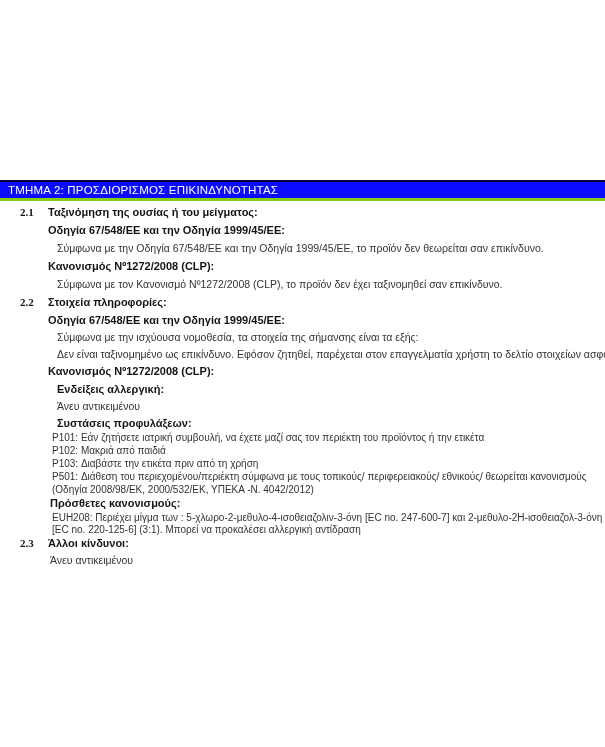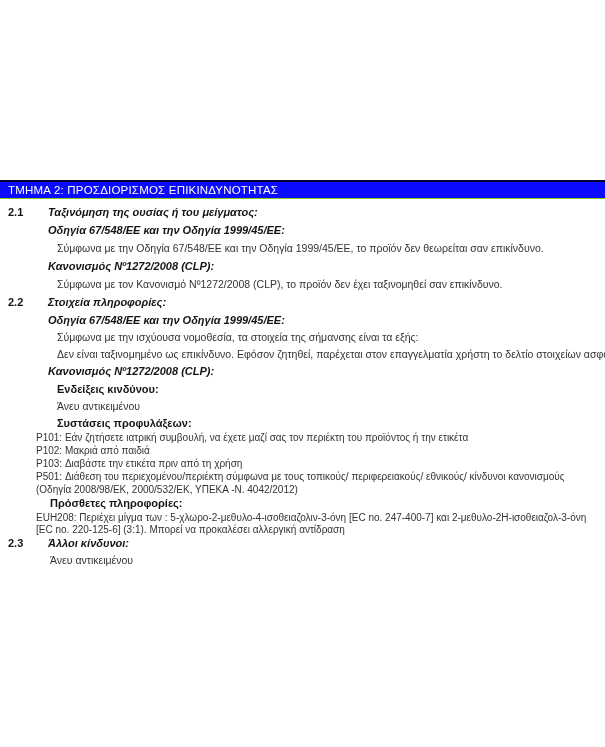--- a/index.html
+++ b/index.html
@@ -9,21 +9,21 @@
     background:#ffffff;
     font-family:"Liberation Sans","DejaVu Sans",sans-serif;
     overflow:hidden;
   }
   .section-bar{
     position:absolute;
     left:0;top:180px;
     width:605px;height:16px;
     background:#0b0bff;
     border-top:2px solid #000030;
-    border-bottom:1px solid #84cc16;
+    border-bottom:3px solid #84cc16;
     display:flex;align-items:center;
   }
   .section-bar .bar-title{
     color:#ffffff;
     font-size:11.5px;
     padding-left:8px;
     white-space:nowrap;
     letter-spacing:0.2px;
   }
   .line{
@@ -31,25 +31,25 @@
     left:0;width:605px;
     white-space:nowrap;
     color:#333333;
     font-size:10.5px;
     line-height:13px;
   }
   .line span{position:absolute;white-space:nowrap;}
   .b{font-weight:bold;color:#141414;}
   .fs11{font-size:11px;}
   .fs10{font-size:10px;}
-  .num{left:8px;}
-  .lvl1{left:48px;font-style:italic;}
+  .num{left:20px;font-family:Liberation Serif, serif;}
+  .lvl1{left:48px;}
   .lvl2{left:57px;}
   .lvl2b{left:50px;}
-  .plist{left:36px;}
+  .plist{left:52px;}
 </style>
 </head>
 <body>
 
 <div class="page">
 
   <div class="section-bar">
     <span class="bar-title">ΤΜΗΜΑ 2: ΠΡΟΣΔΙΟΡΙΣΜΟΣ ΕΠΙΚΙΝΔΥΝΟΤΗΤΑΣ</span>
   </div>
 
@@ -80,48 +80,48 @@
   <div class="line" style="top:331px;">
     <span class="lvl2">Σύμφωνα με την ισχύουσα νομοθεσία, τα στοιχεία της σήμανσης είναι τα εξής:</span>
   </div>
   <div class="line" style="top:348px;">
     <span class="lvl2">Δεν είναι ταξινομημένο ως επικίνδυνο. Εφόσον ζητηθεί, παρέχεται στον επαγγελματία χρήστη το δελτίο στοιχείων ασφαλείας.</span>
   </div>
   <div class="line fs11" style="top:365px;">
     <span class="b lvl1">Κανονισμός Nº1272/2008 (CLP):</span>
   </div>
   <div class="line fs11" style="top:383px;">
-    <span class="b lvl2">Ενδείξεις κινδύνου:</span>
+    <span class="b lvl2">Ενδείξεις αλλεργική:</span>
   </div>
   <div class="line" style="top:400px;">
     <span class="lvl2">Άνευ αντικειμένου</span>
   </div>
   <div class="line fs11" style="top:417px;">
     <span class="b lvl2">Συστάσεις προφυλάξεων:</span>
   </div>
   <div class="line fs10" style="top:431px;">
     <span class="plist">P101: Εάν ζητήσετε ιατρική συμβουλή, να έχετε μαζί σας τον περιέκτη του προϊόντος ή την ετικέτα</span>
   </div>
   <div class="line fs10" style="top:444px;">
     <span class="plist">P102: Μακριά από παιδιά</span>
   </div>
   <div class="line fs10" style="top:457px;">
     <span class="plist">P103: Διαβάστε την ετικέτα πριν από τη χρήση</span>
   </div>
   <div class="line fs10" style="top:470px;">
-    <span class="plist">P501: Διάθεση του περιεχομένου/περιέκτη  σύμφωνα με τους τοπικούς/ περιφερειακούς/ εθνικούς/ κίνδυνοι κανονισμούς</span>
+    <span class="plist">P501: Διάθεση του περιεχομένου/περιέκτη  σύμφωνα με τους τοπικούς/ περιφερειακούς/ εθνικούς/ θεωρείται κανονισμούς</span>
   </div>
   <div class="line fs10" style="top:483px;">
     <span class="plist">(Οδηγία 2008/98/ΕΚ, 2000/532/ΕΚ, ΥΠΕΚΑ -Ν. 4042/2012)</span>
   </div>
   <div class="line fs11" style="top:497px;">
-    <span class="b lvl2b">Πρόσθετες πληροφορίες:</span>
+    <span class="b lvl2b">Πρόσθετες κανονισμούς:</span>
   </div>
   <div class="line fs10" style="top:511px;">
-    <span class="plist">EUH208: Περιέχει μίγμα των : 5-χλωρο-2-μεθυλο-4-ισοθειαζολιν-3-όνη [EC no. 247-400-7] και 2-μεθυλο-2H-ισοθειαζολ-3-όνη</span>
+    <span class="plist">EUH208: Περιέχει μίγμα των : 5-χλωρο-2-μεθυλο-4-ισοθειαζολιν-3-όνη [EC no. 247-600-7] και 2-μεθυλο-2H-ισοθειαζολ-3-όνη</span>
   </div>
   <div class="line fs10" style="top:523px;">
     <span class="plist">[EC no. 220-125-6] (3:1). Μπορεί να προκαλέσει αλλεργική αντίδραση</span>
   </div>
 
   <div class="line fs11" style="top:537px;">
     <span class="b num">2.3</span>
     <span class="b lvl1">Άλλοι κίνδυνοι:</span>
   </div>
   <div class="line" style="top:554px;">

